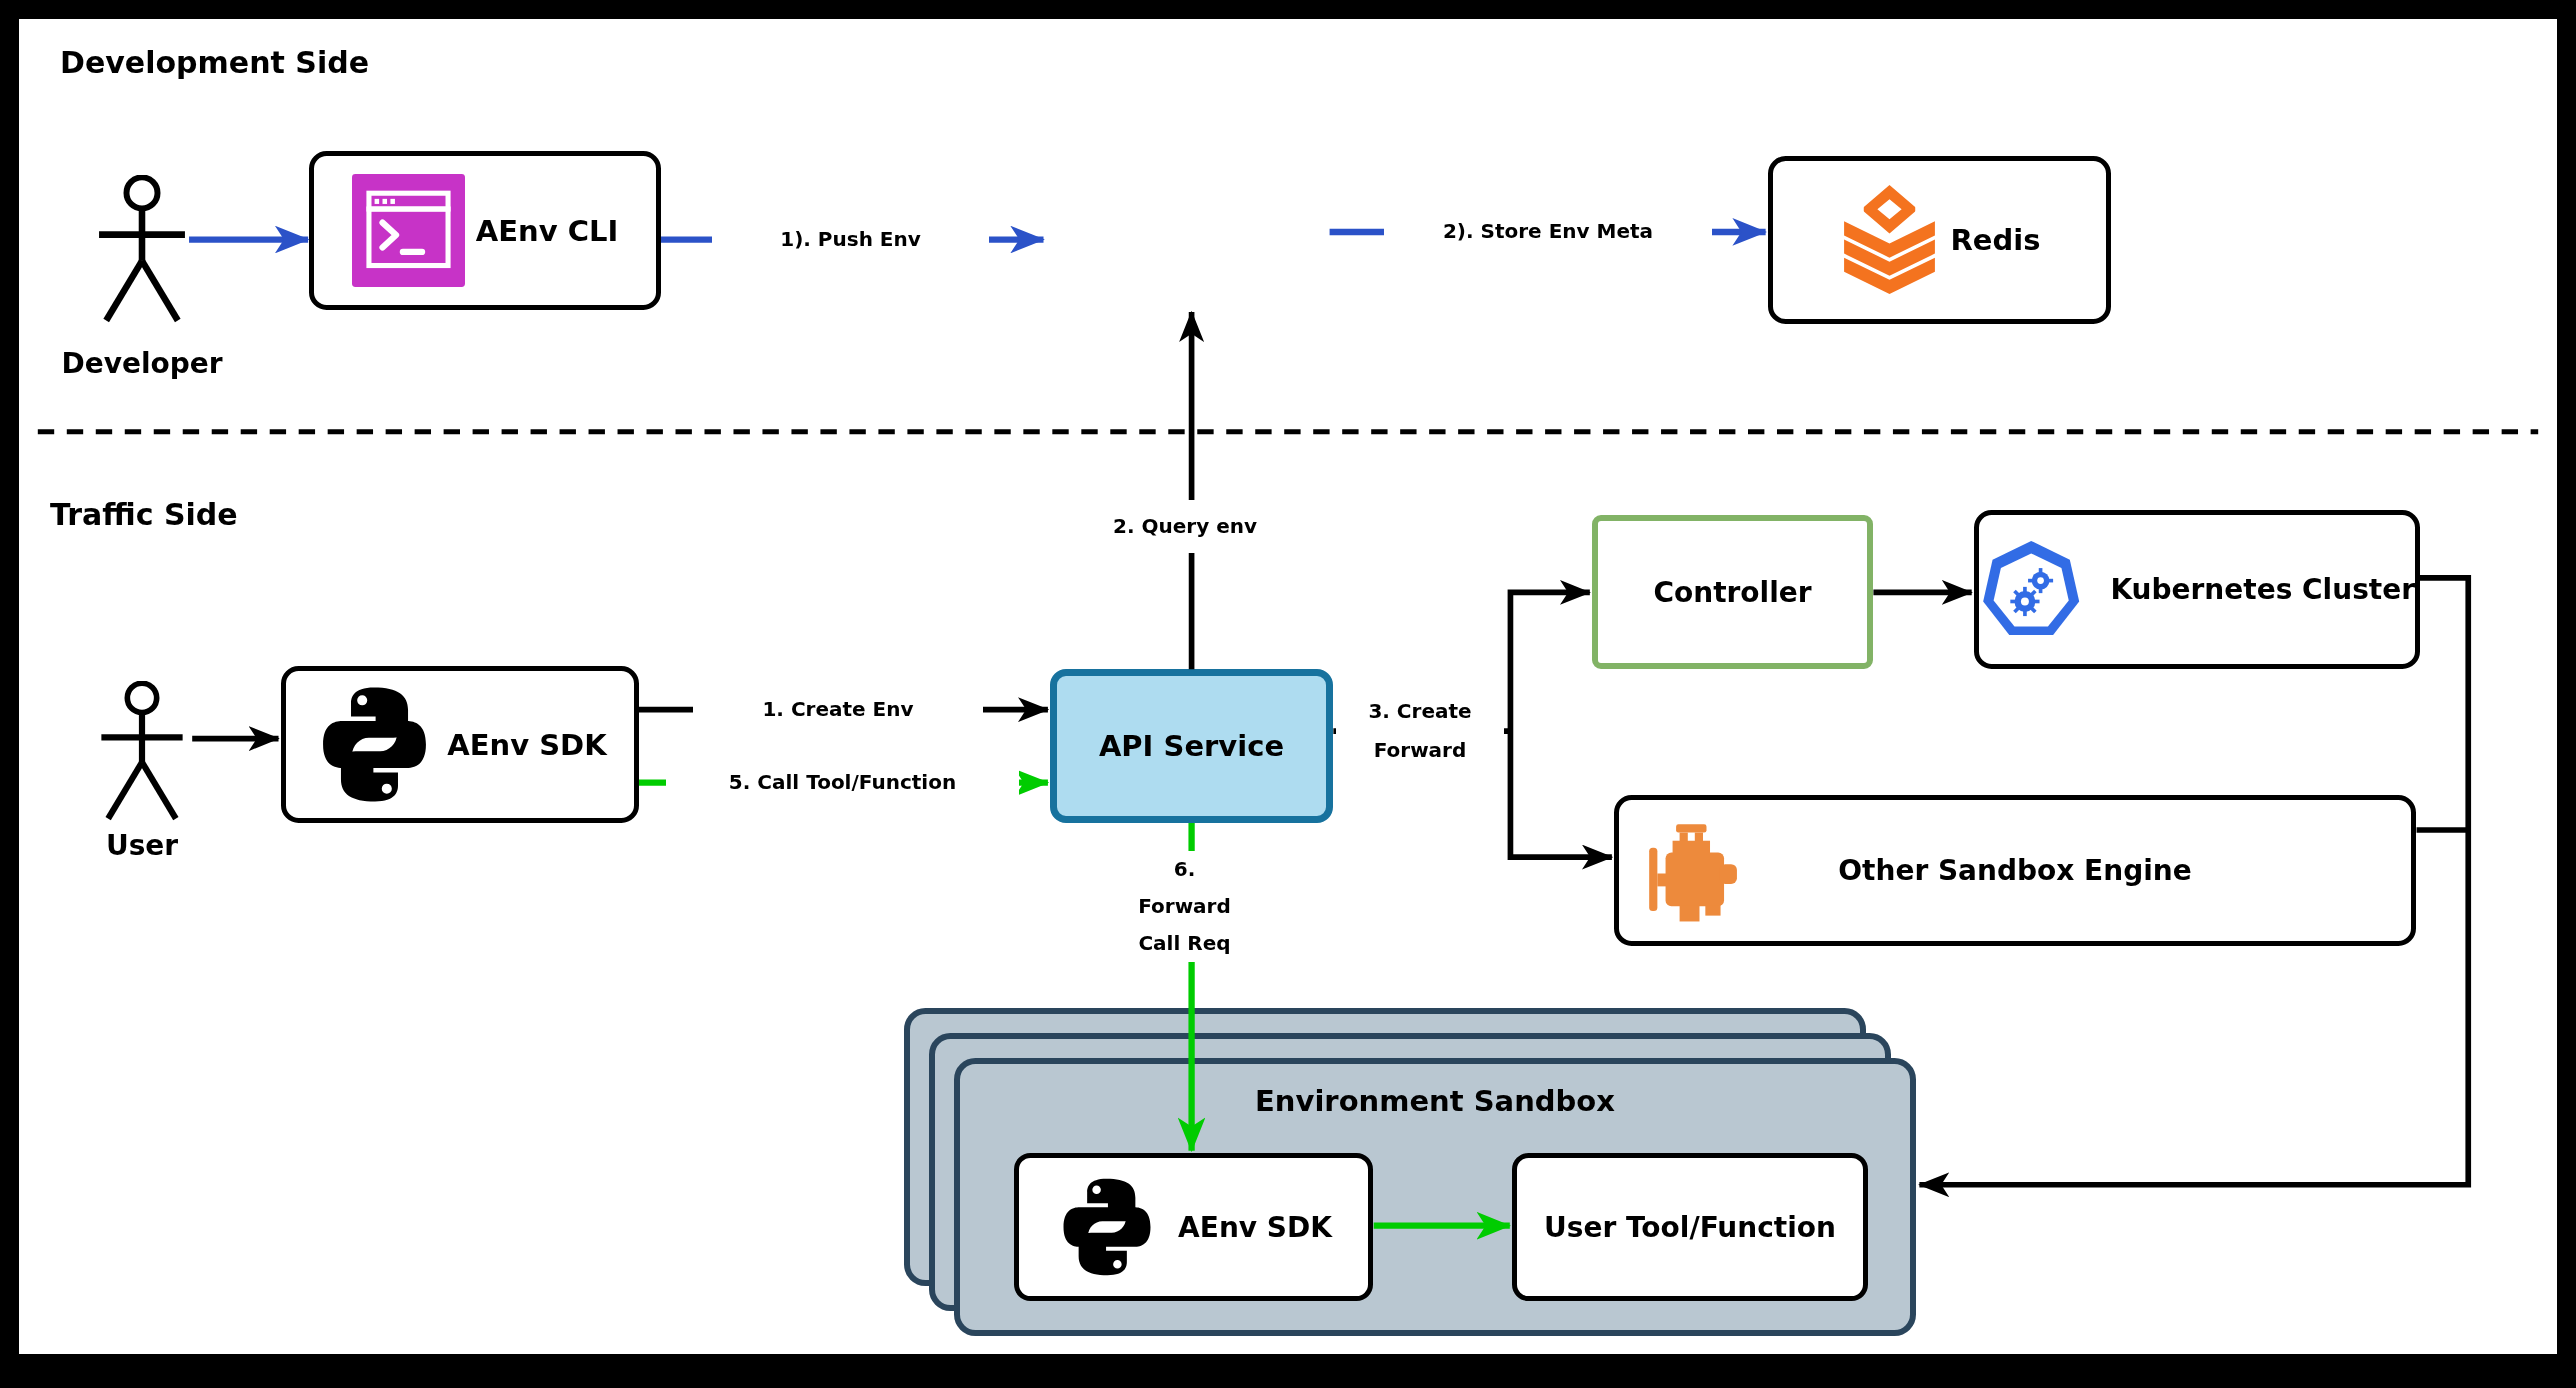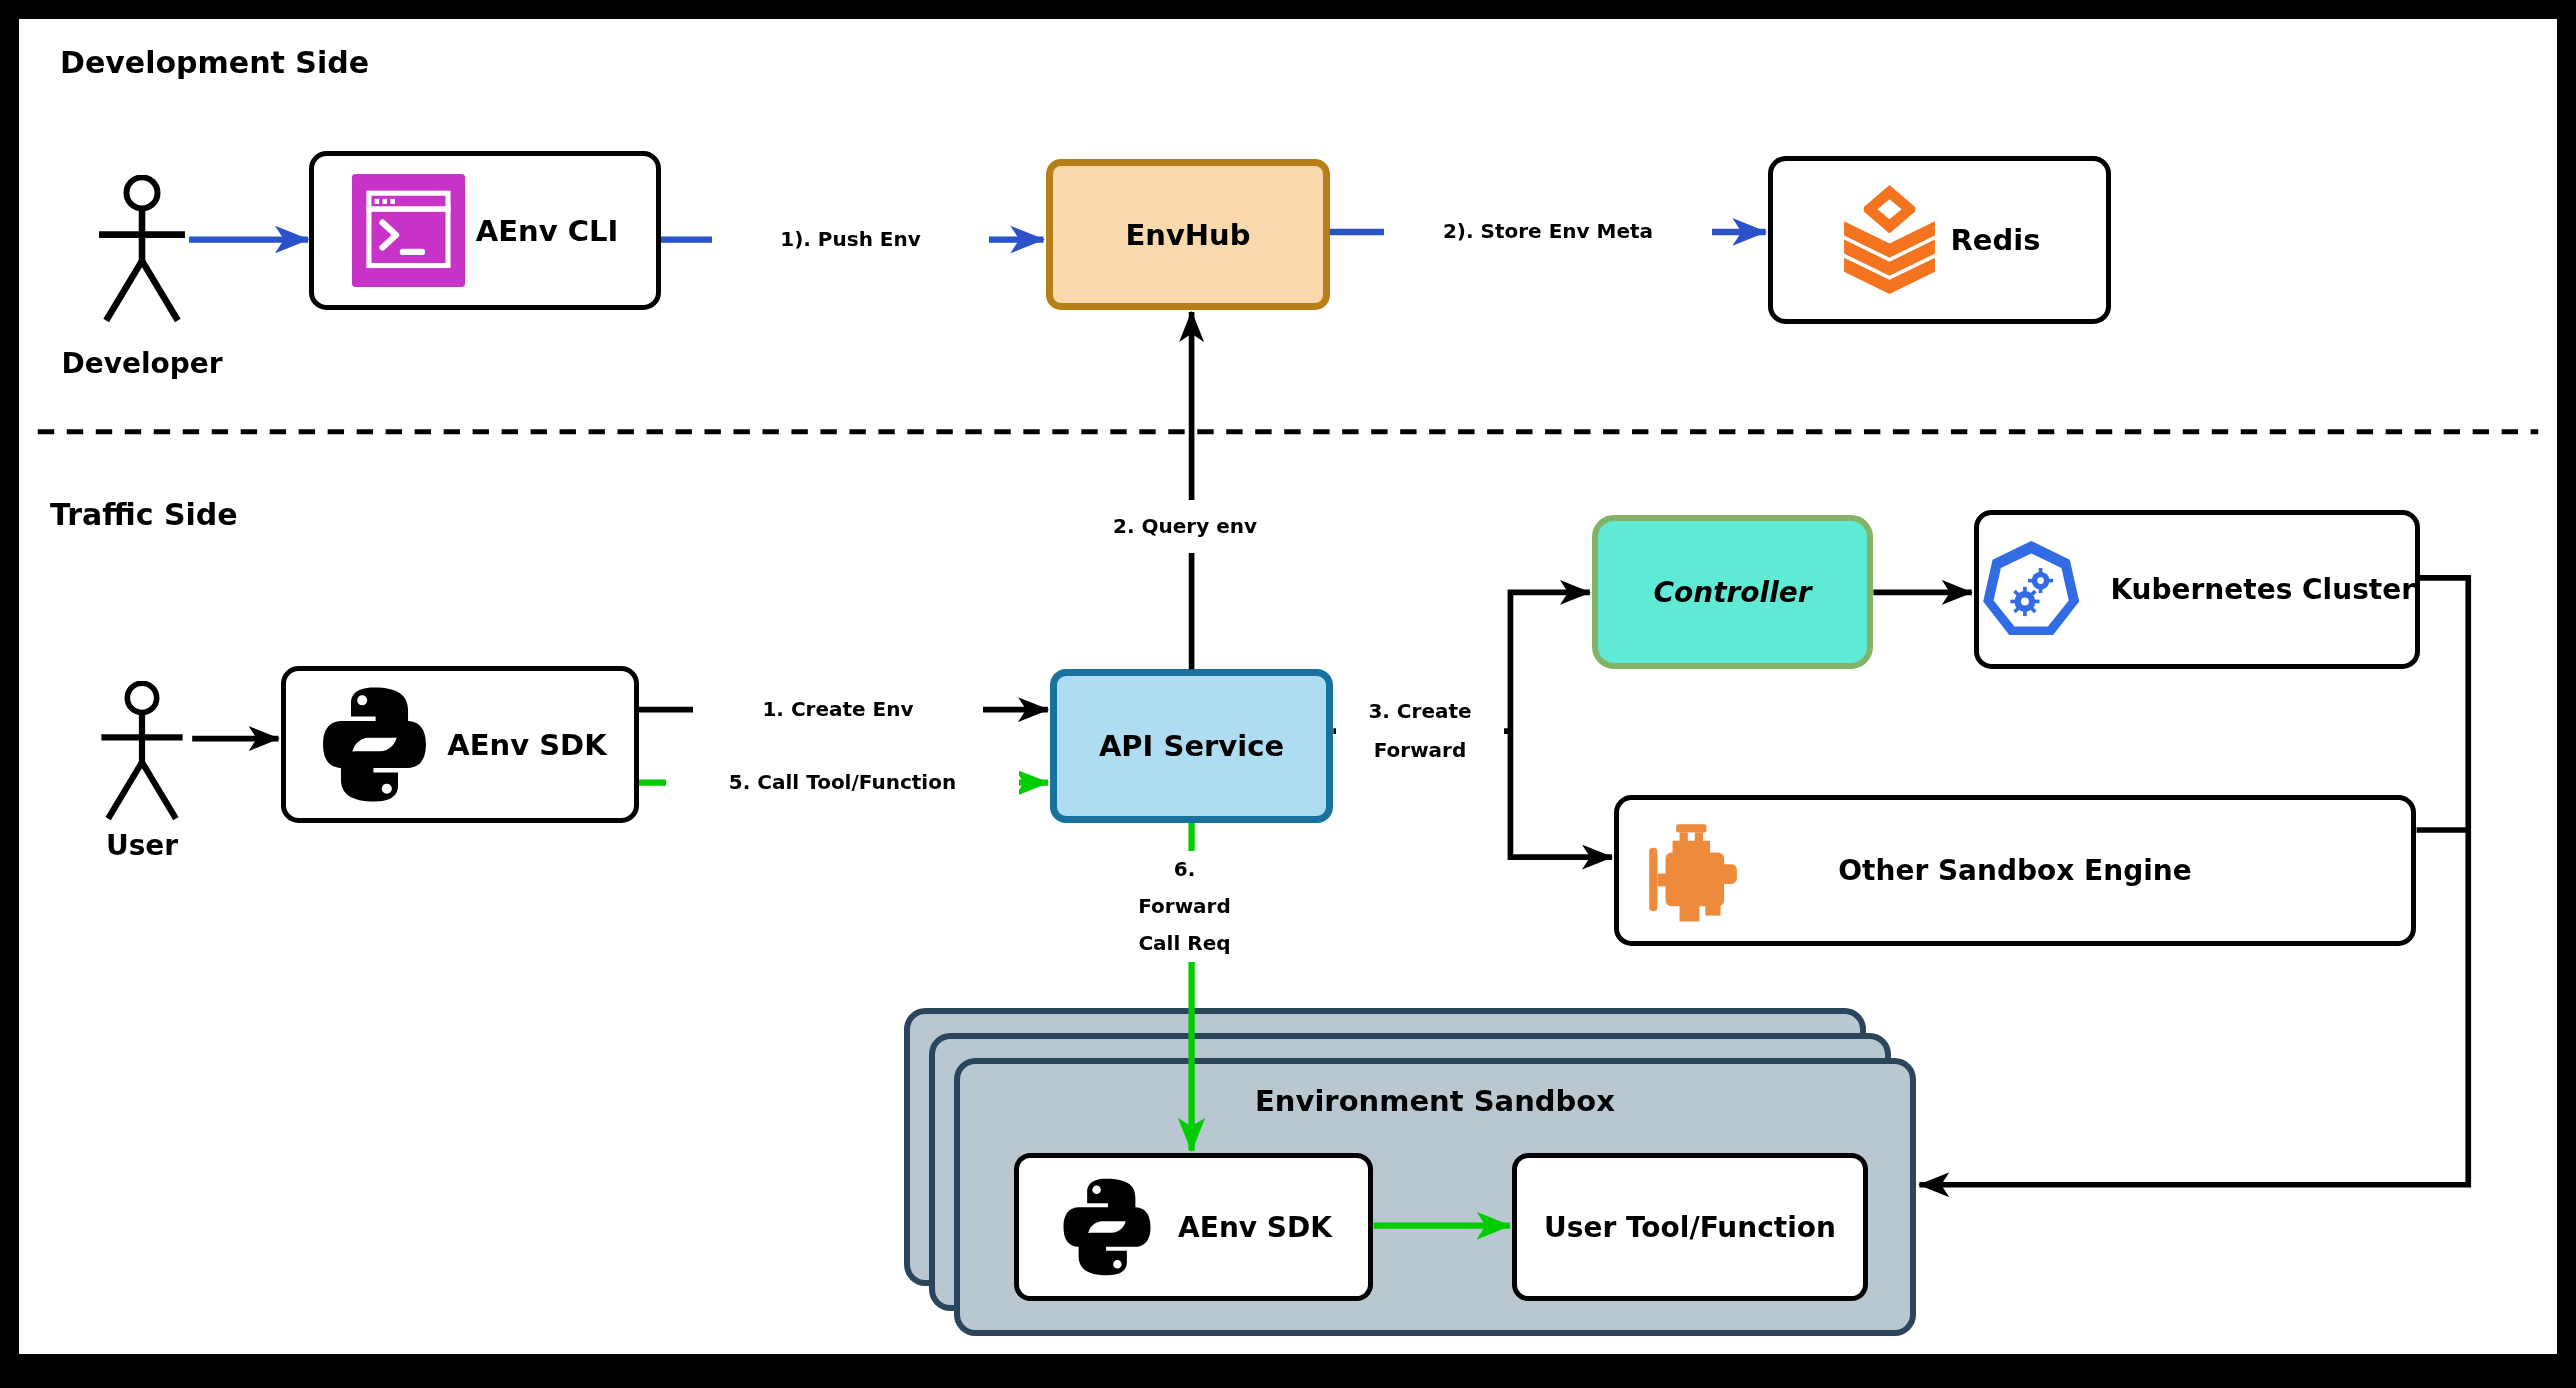--- a/index.html
+++ b/index.html
@@ -5,21 +5,21 @@
   html,body{margin:0;padding:0;background:#000;}
   .canvas{position:relative;width:2576px;height:1389px;background:#000;font-family:"DejaVu Sans",sans-serif;overflow:hidden;}
   .paper{position:absolute;left:19px;top:19px;width:2538px;height:1335px;background:#fff;z-index:0;}
   .section-title{position:absolute;z-index:2;font-size:30px;font-weight:bold;color:#000;}
   .node{position:absolute;z-index:1;background:#fff;border:5.7px solid #000;border-radius:17.6px;
         display:flex;align-items:center;justify-content:center;gap:11px;
         font-size:29px;font-weight:bold;color:#000;box-sizing:border-box;}
   .node .nl{white-space:nowrap;}
   .envhub{background:#F9D8AC;border:7.6px solid #B87E17;border-radius:15px;}
   .api{background:#AEDCF0;border:7.6px solid #17729E;border-radius:16px;}
-  .controller{background:#5eead4;border:6.3px solid #82B366;border-radius:22px;font-style:italic;}
+  .controller{background:#ffffff;border:6.3px solid #82B366;border-radius:9px;}
   .sb{position:absolute;z-index:1;width:962px;height:278px;background:#B9C7D1;
       border:6.3px solid #2A455C;border-radius:21.4px;box-sizing:border-box;}
   .sb-title{position:absolute;left:0;top:20px;width:100%;text-align:center;
       font-size:29px;font-weight:bold;color:#000;}
   .inner-node{position:absolute;background:#fff;border:5.7px solid #000;border-radius:16.4px;
       display:flex;align-items:center;justify-content:center;gap:19px;
       font-size:28px;font-weight:bold;color:#000;box-sizing:border-box;}
   .actor{position:absolute;z-index:2;}
   .actor-label{position:absolute;z-index:2;font-size:28px;font-weight:bold;color:#000;text-align:center;}
   .edges{position:absolute;left:0;top:0;z-index:5;pointer-events:none;}
@@ -63,23 +63,20 @@
       <rect x="20" y="22" width="4" height="4.5" fill="#fff"></rect>
       <rect x="27" y="22" width="4" height="4.5" fill="#fff"></rect>
       <rect x="34" y="22" width="4" height="4.5" fill="#fff"></rect>
       <rect x="15" y="31" width="70" height="50" fill="none" stroke="#fff" stroke-width="4.5"></rect>
       <polyline points="27,43 39,54 27,65" fill="none" stroke="#fff" stroke-width="5.5" stroke-linecap="round" stroke-linejoin="round"></polyline>
       <line x1="45" y1="69" x2="62" y2="69" stroke="#fff" stroke-width="5.5" stroke-linecap="round"></line>
     </svg>
     <span class="nl">AEnv CLI</span>
   </div>
 
-  <div class="node envhub" style="left:1046px;top:159px;width:284px;height:151px;">
-    <span class="nl">EnvHub</span>
-  </div>
 
   <div class="node" style="left:1768px;top:156px;width:343px;height:168px;">
     <svg width="101" height="111" viewBox="0 0 100 110">
       <g fill="#F4731F">
         <path fill-rule="evenodd" d="M50 0 L78 24 50 48 22 24 Z M50 14 L62 24 50 34 38 24 Z"></path>
         <path d="M5 36 L50 58 95 36 95 50 50 72 5 50 Z"></path>
         <path d="M5 54 L50 76 95 54 95 68 50 90 5 68 Z"></path>
         <path d="M5 72 L50 94 95 72 95 86 50 108 5 86 Z"></path>
       </g>
       <line x1="22" y1="15" x2="22" y2="33" stroke="#fff" stroke-width="5"></line>

